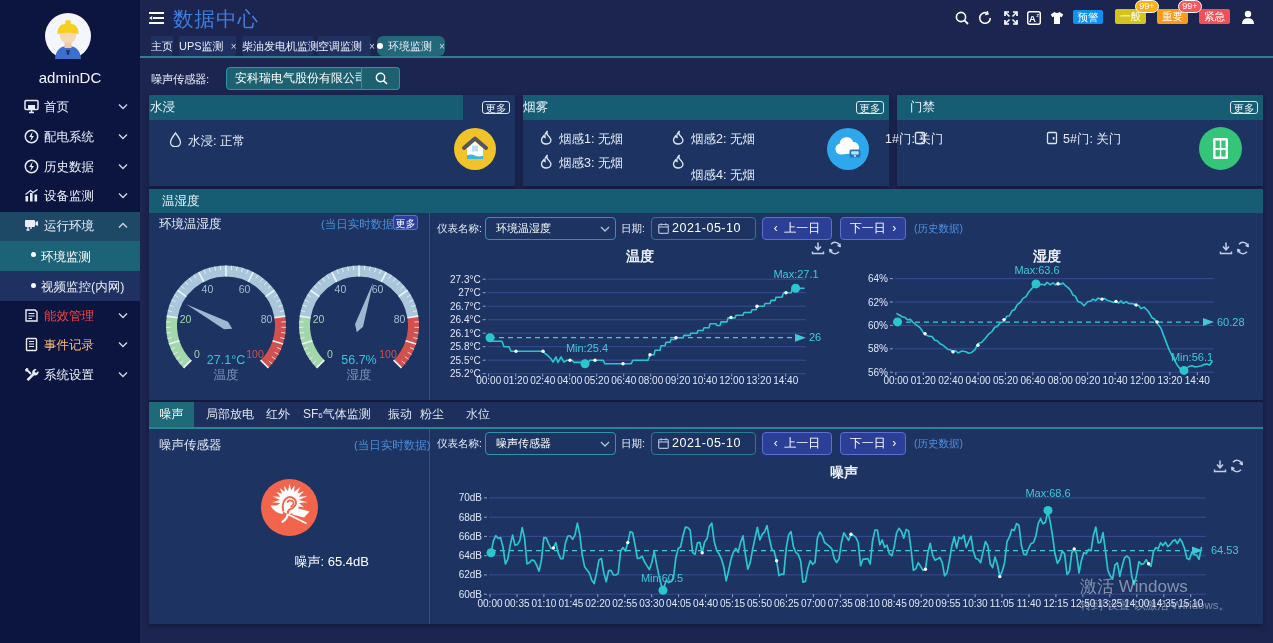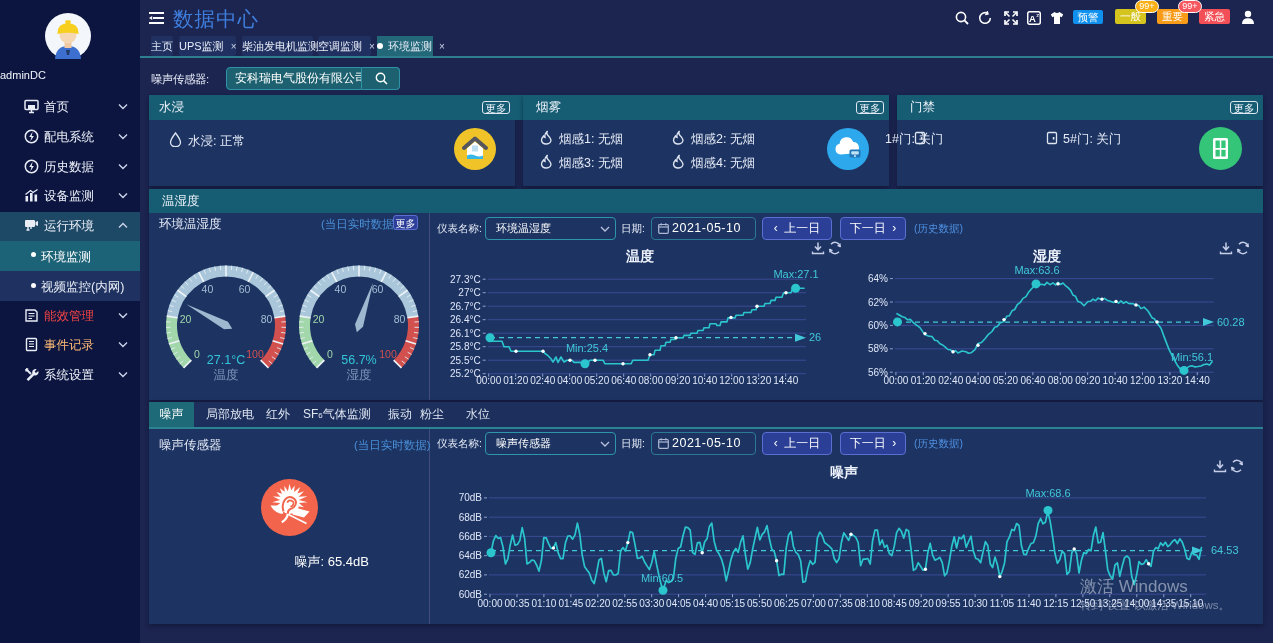--- a/index.html
+++ b/index.html
@@ -14,21 +14,21 @@
 <div class="abs" style="left:0;top:0;width:140px;height:643px;background:#0c1540">
 <svg class="abs" style="left:45px;top:13px" width="46" height="46" viewBox="0 0 46 46">
 <circle cx="23" cy="23" r="23" fill="#f3f6fa"></circle>
 <path d="M10 46 Q11 33 23 33 Q35 33 36 46 Z" fill="#3d6fd1"></path>
 <rect x="19.5" y="28" width="7" height="7" fill="#f0c9a4"></rect>
 <circle cx="23" cy="22" r="8.4" fill="#f6d7b4"></circle>
 <path d="M12.5 20 Q12.5 10.5 23 10.2 Q33.5 10.5 33.5 20 L33.5 21 Q23 18.5 12.5 21 Z" fill="#f6cf1f"></path>
 <rect x="20.4" y="7.2" width="5.2" height="4" rx="1" fill="#f6cf1f"></rect>
 <path d="M21 37 L25 37 L24 42 L22 42 Z" fill="#223a66"></path>
 </svg>
-<div class="txt" style="left:0;top:69px;width:140px;text-align:left;font-size:11px;color:#f2f5fb">adminDC</div>
+<div class="txt" style="left:0;top:69px;width:140px;text-align:center;font-size:15px;color:#f2f5fb">adminDC</div>
 <div class="abs" style="left:0;top:212px;width:140px;height:29px;background:#1d4866"></div>
 <div class="abs" style="left:0;top:241px;width:140px;height:30px;background:#1d6377"></div>
 <div class="abs" style="left:0;top:271px;width:140px;height:30px;background:#1e3160"></div>
 <svg class="abs" style="left:24px;top:99px" width="15" height="15" viewBox="0 0 15 15">
       <rect x="1" y="1.5" width="13" height="9" rx="1" fill="none" stroke="#e8edf6" stroke-width="1.5"></rect>
       <rect x="4" y="6" width="7" height="4.5" fill="#e8edf6"></rect>
       <path d="M5 13.5 H10 M7.5 10.5 V13.5" stroke="#e8edf6" stroke-width="1.5"></path>
     </svg>
 <div class="txt" style="left:44px;top:99px;font-size:12.5px;color:#eef2fa">首页</div>
 <svg class="abs" style="left:118px;top:103px" width="10" height="7" viewBox="0 0 10 7">
@@ -131,33 +131,33 @@
 <div class="abs" style="left:1115px;top:9px;width:31px;height:15px;background:#d5c41d;border-radius:2px;color:#fff;font-size:10.5px;text-align:center;line-height:15px">一般</div>
 <div class="abs" style="left:1157px;top:9px;width:31px;height:15px;background:#f79b18;border-radius:2px;color:#fff;font-size:10.5px;text-align:center;line-height:15px">重要</div>
 <div class="abs" style="left:1199px;top:9px;width:31px;height:15px;background:#f25056;border-radius:2px;color:#fff;font-size:10.5px;text-align:center;line-height:15px">紧急</div>
 <div class="abs" style="left:1135px;top:0px;width:24px;height:13px;background:#fbb015;border:1.5px solid #fff;border-radius:7px;color:#fff;font-size:9px;text-align:center;line-height:11px">99+</div>
 <div class="abs" style="left:1178px;top:0px;width:24px;height:13px;background:#f5585e;border:1.5px solid #fff;border-radius:7px;color:#fff;font-size:9px;text-align:center;line-height:11px">99+</div>
 <div class="abs" style="left:140px;top:56px;width:1133px;height:2px;background:#2d7f8f"></div>
 <div class="abs" style="left:151px;top:36px;width:22px;height:20px;background:#203060;color:#e8edf8;font-size:11px;text-align:center;line-height:20px;border-radius:2px;white-space:nowrap">主页</div>
 <div class="abs" style="left:179px;top:36px;width:57px;height:20px;background:#203060;color:#e8edf8;font-size:11px;text-align:center;line-height:20px;border-radius:2px;white-space:nowrap">UPS监测<span style="margin-left:7px;font-size:10px;color:#cdd5ea">×</span></div>
 <div class="abs" style="left:242px;top:36px;width:71px;height:20px;background:#203060;color:#e8edf8;font-size:11px;text-align:center;line-height:20px;border-radius:2px;white-space:nowrap">柴油发电机监测<span style="margin-left:7px;font-size:10px;color:#cdd5ea">×</span></div>
 <div class="abs" style="left:318px;top:36px;width:53px;height:20px;background:#203060;color:#e8edf8;font-size:11px;text-align:right;line-height:20px;border-radius:2px;white-space:nowrap">空调监测<span style="margin-left:7px;font-size:10px;color:#cdd5ea">×</span></div>
-<div class="abs" style="left:377px;top:36px;width:56px;height:20px;background:#236879;color:#e8edf8;font-size:11px;text-align:center;line-height:20px;border-radius:0;white-space:nowrap"><span style="display:inline-block;width:6px;height:6px;border-radius:50%;background:#fff;margin-right:5px;vertical-align:1px"></span>环境监测<span style="margin-left:7px;font-size:10px;color:#cdd5ea">×</span></div>
+<div class="abs" style="left:377px;top:36px;width:68px;height:20px;background:#236879;color:#e8edf8;font-size:11px;text-align:center;line-height:20px;border-radius:6px;white-space:nowrap"><span style="display:inline-block;width:6px;height:6px;border-radius:50%;background:#fff;margin-right:5px;vertical-align:1px"></span>环境监测<span style="margin-left:7px;font-size:10px;color:#cdd5ea">×</span></div>
 <div class="txt" style="left:151px;top:72px;font-size:11.5px;letter-spacing:-0.5px">噪声传感器:</div>
 <div class="abs" style="left:226px;top:67px;width:136px;height:23px;background:#1d6170;border:1px solid #2f93a8;border-radius:4px 0 0 4px;color:#fff;font-size:12px;line-height:21px;padding-left:8px;white-space:nowrap;overflow:hidden">安科瑞电气股份有限公司E楼</div>
 <div class="abs" style="left:362px;top:67px;width:38px;height:23px;background:#1d6170;border:1px solid #2f93a8;border-left:none;border-radius:0 4px 4px 0"></div>
 <svg class="abs" style="left:375px;top:72px" width="13" height="13" viewBox="0 0 13 13">
     <circle cx="5.5" cy="5.5" r="4.2" fill="none" stroke="#fff" stroke-width="1.4"></circle>
     <line x1="8.6" y1="8.6" x2="12" y2="12" stroke="#fff" stroke-width="1.5"></line>
   </svg>
 <div class="abs" style="left:149px;top:95px;width:366px;height:91px;background:#1d3462;box-shadow:0 2px 5px rgba(5,10,30,.45)"></div>
-<div class="card-h" style="left:149px;top:95px;width:388px;height:25px;line-height:25px;padding-left:10px">水浸</div>
+<div class="card-h" style="left:149px;top:95px;width:314px;height:25px;line-height:25px;padding-left:1px">水浸</div>
 <div class="more-w" style="left:482px;top:101px;width:28px;height:13px">更多</div>
 <div class="abs" style="left:523px;top:95px;width:366px;height:91px;background:#1d3462;box-shadow:0 2px 5px rgba(5,10,30,.45)"></div>
-<div class="card-h" style="left:523px;top:95px;width:366px;height:25px;line-height:25px;padding-left:13px">烟雾</div>
+<div class="card-h" style="left:523px;top:95px;width:366px;height:25px;line-height:25px;">烟雾</div>
 <div class="more-w" style="left:856px;top:101px;width:28px;height:13px">更多</div>
 <div class="abs" style="left:897px;top:95px;width:366px;height:91px;background:#1d3462;box-shadow:0 2px 5px rgba(5,10,30,.45)"></div>
 <div class="card-h" style="left:897px;top:95px;width:366px;height:25px;line-height:25px;padding-left:13px">门禁</div>
 <div class="more-w" style="left:1230px;top:101px;width:28px;height:13px">更多</div>
 <svg class="abs" style="left:169px;top:132px" width="13" height="15" viewBox="0 0 13 15">
     <path d="M6.5 1 Q11.5 7.5 11.5 10.3 A5 4.4 0 0 1 1.5 10.3 Q1.5 7.5 6.5 1 Z" fill="none" stroke="#dfe6f2" stroke-width="1.3"></path>
   </svg>
 <div class="txt" style="left:188px;top:133px">水浸: 正常</div>
 <svg class="abs" style="left:454px;top:128px" width="42" height="42" viewBox="0 0 42 42">
 <circle cx="21" cy="21" r="21" fill="#f0c429"></circle>
@@ -174,21 +174,21 @@
     <path d="M7.5 1 Q6 3.5 7.8 5.2 Q10.5 7.7 11 10 A4.8 4.3 0 0 1 1.5 10.5 Q1.5 8 3.5 6 Q3.8 7 5 7.5 Q4.2 4 7.5 1 Z" fill="none" stroke="#dfe6f2" stroke-width="1.3"></path>
   </svg>
 <div class="txt" style="left:691px;top:131px">烟感2: 无烟</div>
 <svg class="abs" style="left:540px;top:154px" width="13" height="15" viewBox="0 0 13 15">
     <path d="M7.5 1 Q6 3.5 7.8 5.2 Q10.5 7.7 11 10 A4.8 4.3 0 0 1 1.5 10.5 Q1.5 8 3.5 6 Q3.8 7 5 7.5 Q4.2 4 7.5 1 Z" fill="none" stroke="#dfe6f2" stroke-width="1.3"></path>
   </svg>
 <div class="txt" style="left:559px;top:155px">烟感3: 无烟</div>
 <svg class="abs" style="left:672px;top:154px" width="13" height="15" viewBox="0 0 13 15">
     <path d="M7.5 1 Q6 3.5 7.8 5.2 Q10.5 7.7 11 10 A4.8 4.3 0 0 1 1.5 10.5 Q1.5 8 3.5 6 Q3.8 7 5 7.5 Q4.2 4 7.5 1 Z" fill="none" stroke="#dfe6f2" stroke-width="1.3"></path>
   </svg>
-<div class="txt" style="left:691px;top:155px">烟感4: 无烟</div>
+<div class="txt" style="left:691px;top:167px">烟感4: 无烟</div>
 <svg class="abs" style="left:827px;top:128px" width="42" height="42" viewBox="0 0 42 42">
 <circle cx="21" cy="21" r="21" fill="#2ea8ec"></circle>
 <path d="M13.5 26.5 A5.5 5.5 0 0 1 12.6 15.7 A7 7 0 0 1 26.2 13.9 A5.8 5.8 0 0 1 28 25.2 Z" fill="#fff"></path>
 <rect x="22.5" y="21.5" width="11" height="8" rx="1.5" fill="#2277b8"></rect>
 <rect x="24.2" y="23.2" width="7.6" height="3.2" rx="0.8" fill="#bfe2f5"></rect>
 <circle cx="28" cy="28" r="1.1" fill="#bfe2f5"></circle>
 </svg>
 <svg class="abs" style="left:914px;top:131px" width="12" height="14" viewBox="0 0 12 14">
     <rect x="1.5" y="1.5" width="9" height="11" rx="1.2" fill="none" stroke="#dfe6f2" stroke-width="1.3"></rect>
     <rect x="6.8" y="6" width="1.6" height="2.6" fill="#dfe6f2"></rect>

